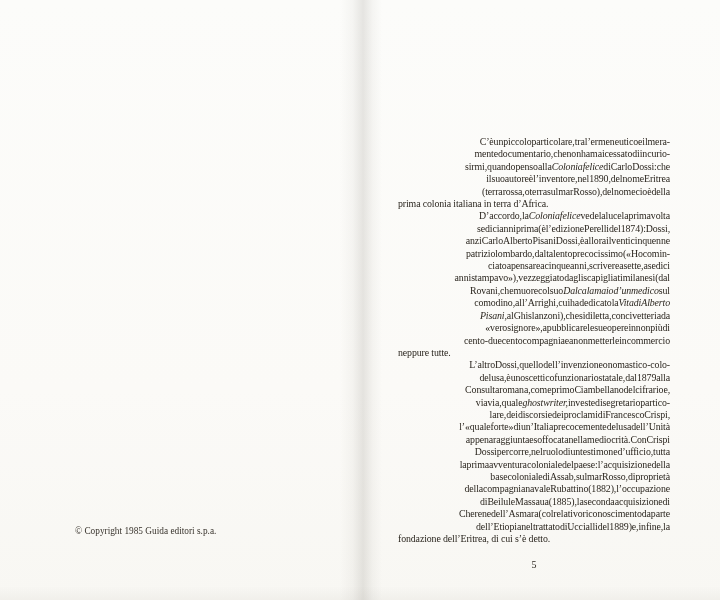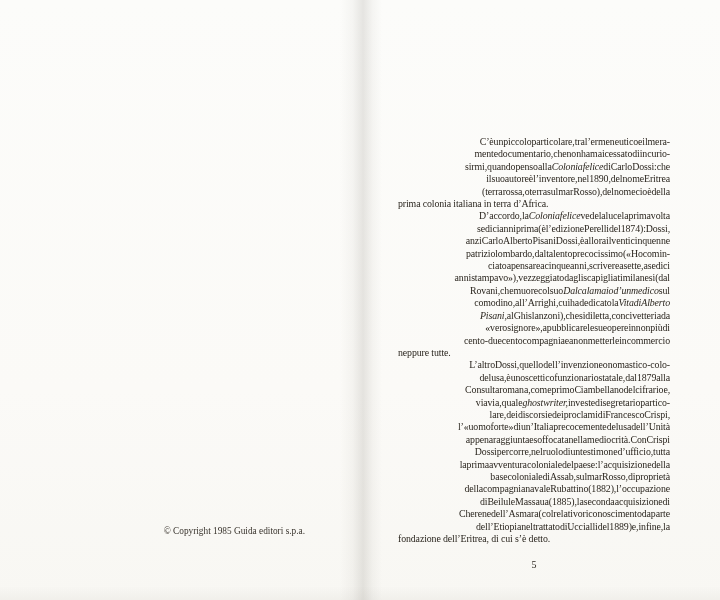--- a/index.html
+++ b/index.html
@@ -40,21 +40,21 @@
   .tline span { flex:0 0 auto; }
   .tline-end { display:block; }
   .indent { display:inline-block; width:11px; flex:0 0 11px; }
   .it { font-style:italic; }
   .page-number {
     position:absolute; left:398px; top:559px; width:272px;
     text-align:center; font-size:10px;
   }
   .copyright {
     position:absolute; left:75px; top:524px; width:230px;
-    text-align:right; font-size:9.3px; line-height:14px; color:#38332c;
+    text-align:left; font-size:9.3px; line-height:14px; color:#38332c;
   }
 </style>
 </head>
 <body>
 
 <div class="scan">
 
   <div class="page-left">
     <div class="copyright">
       <div>© Copyright 1985 Guida editori s.p.a.</div>
@@ -302,21 +302,21 @@
           <span>dei</span>
           <span>discorsi</span>
           <span>e</span>
           <span>dei</span>
           <span>proclami</span>
           <span>di</span>
           <span>Francesco</span>
           <span>Crispi,</span>
         </div>
         <div class="tline">
-          <span>l’«uomo</span>
+          <span>l’«quale</span>
           <span>forte»</span>
           <span>di</span>
           <span>un’Italia</span>
           <span>precocemente</span>
           <span>delusa</span>
           <span>dell’Unità</span>
         </div>
         <div class="tline">
           <span>appena</span>
           <span>raggiunta</span>

